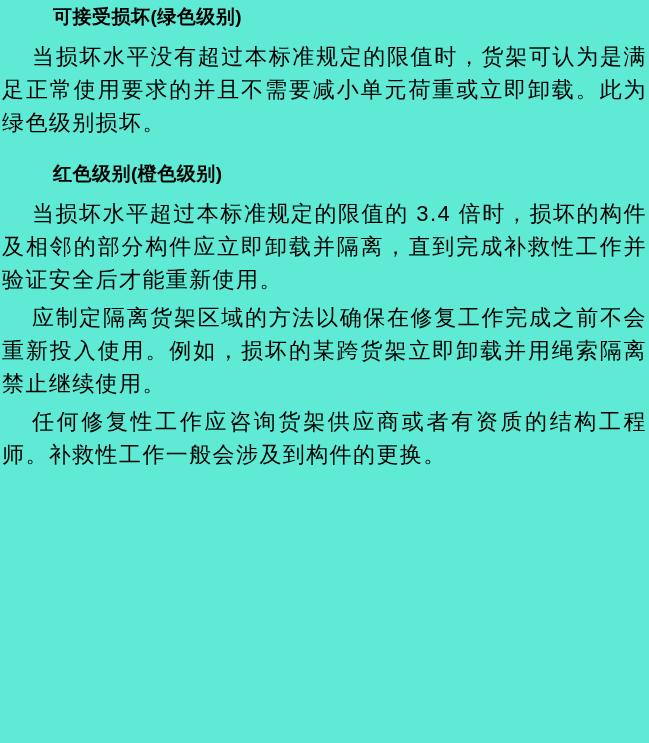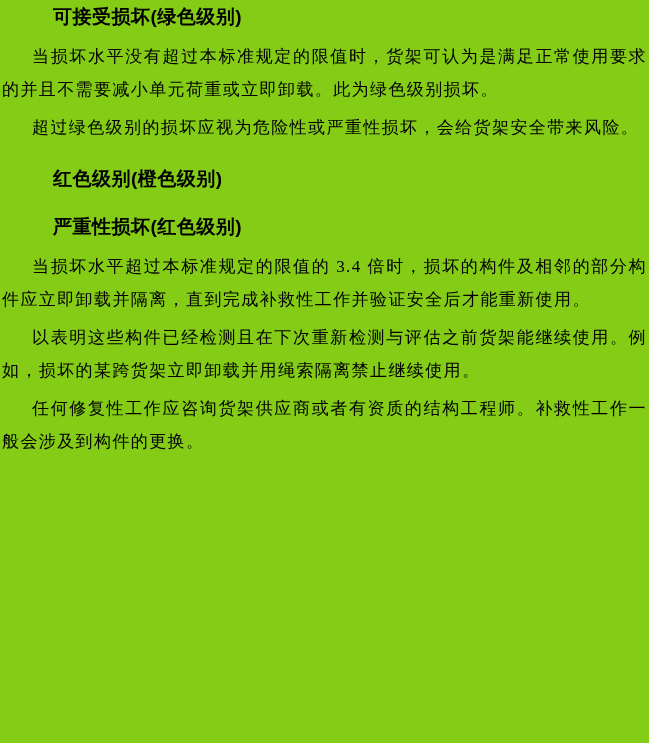--- a/index.html
+++ b/index.html
@@ -10,64 +10,62 @@
   body {
     width: 649px;
     height: 743px;
     overflow: hidden;
   }
   .doc-page {
     box-sizing: border-box;
     width: 649px;
     height: 743px;
     padding: 4px 2px 0 2px;
-    background: #84cc16;
+    background: #5eead4;
     color: #000000;
   }
   .doc-heading {
     font-family: "Liberation Sans", "DejaVu Sans", sans-serif;
     font-weight: bold;
     font-size: 19px;
     line-height: 26px;
     letter-spacing: 0.5px;
     color: #000000;
     margin: 22px 0 10px 51px;
   }
   .doc-heading:first-child {
     margin-top: 0;
   }
   .doc-para {
-    font-family: Liberation Serif, serif;
-    font-size: 17px;
+    font-family: Liberation Sans, sans-serif;
+    font-size: 22px;
     line-height: 33px;
     letter-spacing: 1.4px;
     color: #000000;
     text-align: justify;
     text-indent: 30px;
     margin: 5px 0 0 0;
     word-break: normal;
   }
 </style>
 </head>
 <body>
 
 <div class="doc-page">
 
   <div class="doc-heading">可接受损坏(绿色级别)</div>
 
   <p class="doc-para">当损坏水平没有超过本标准规定的限值时，货架可认为是满足正常使用要求的并且不需要减小单元荷重或立即卸载。此为绿色级别损坏。</p>
 
 
-  <p class="doc-para">超过绿色级别的损坏应视为危险性或严重性损坏，会给货架安全带来风险。</p>
 
   <div class="doc-heading">红色级别(橙色级别)</div>
 
 
 
-  <div class="doc-heading">严重性损坏(红色级别)</div>
 
   <p class="doc-para">当损坏水平超过本标准规定的限值的 3.4 倍时，损坏的构件及相邻的部分构件应立即卸载并隔离，直到完成补救性工作并验证安全后才能重新使用。</p>
 
-  <p class="doc-para">以表明这些构件已经检测且在下次重新检测与评估之前货架能继续使用。例如，损坏的某跨货架立即卸载并用绳索隔离禁止继续使用。</p>
+  <p class="doc-para">应制定隔离货架区域的方法以确保在修复工作完成之前不会重新投入使用。例如，损坏的某跨货架立即卸载并用绳索隔离禁止继续使用。</p>
 
   <p class="doc-para">任何修复性工作应咨询货架供应商或者有资质的结构工程师。补救性工作一般会涉及到构件的更换。</p>
 
 </div>
 
 </body></html>

